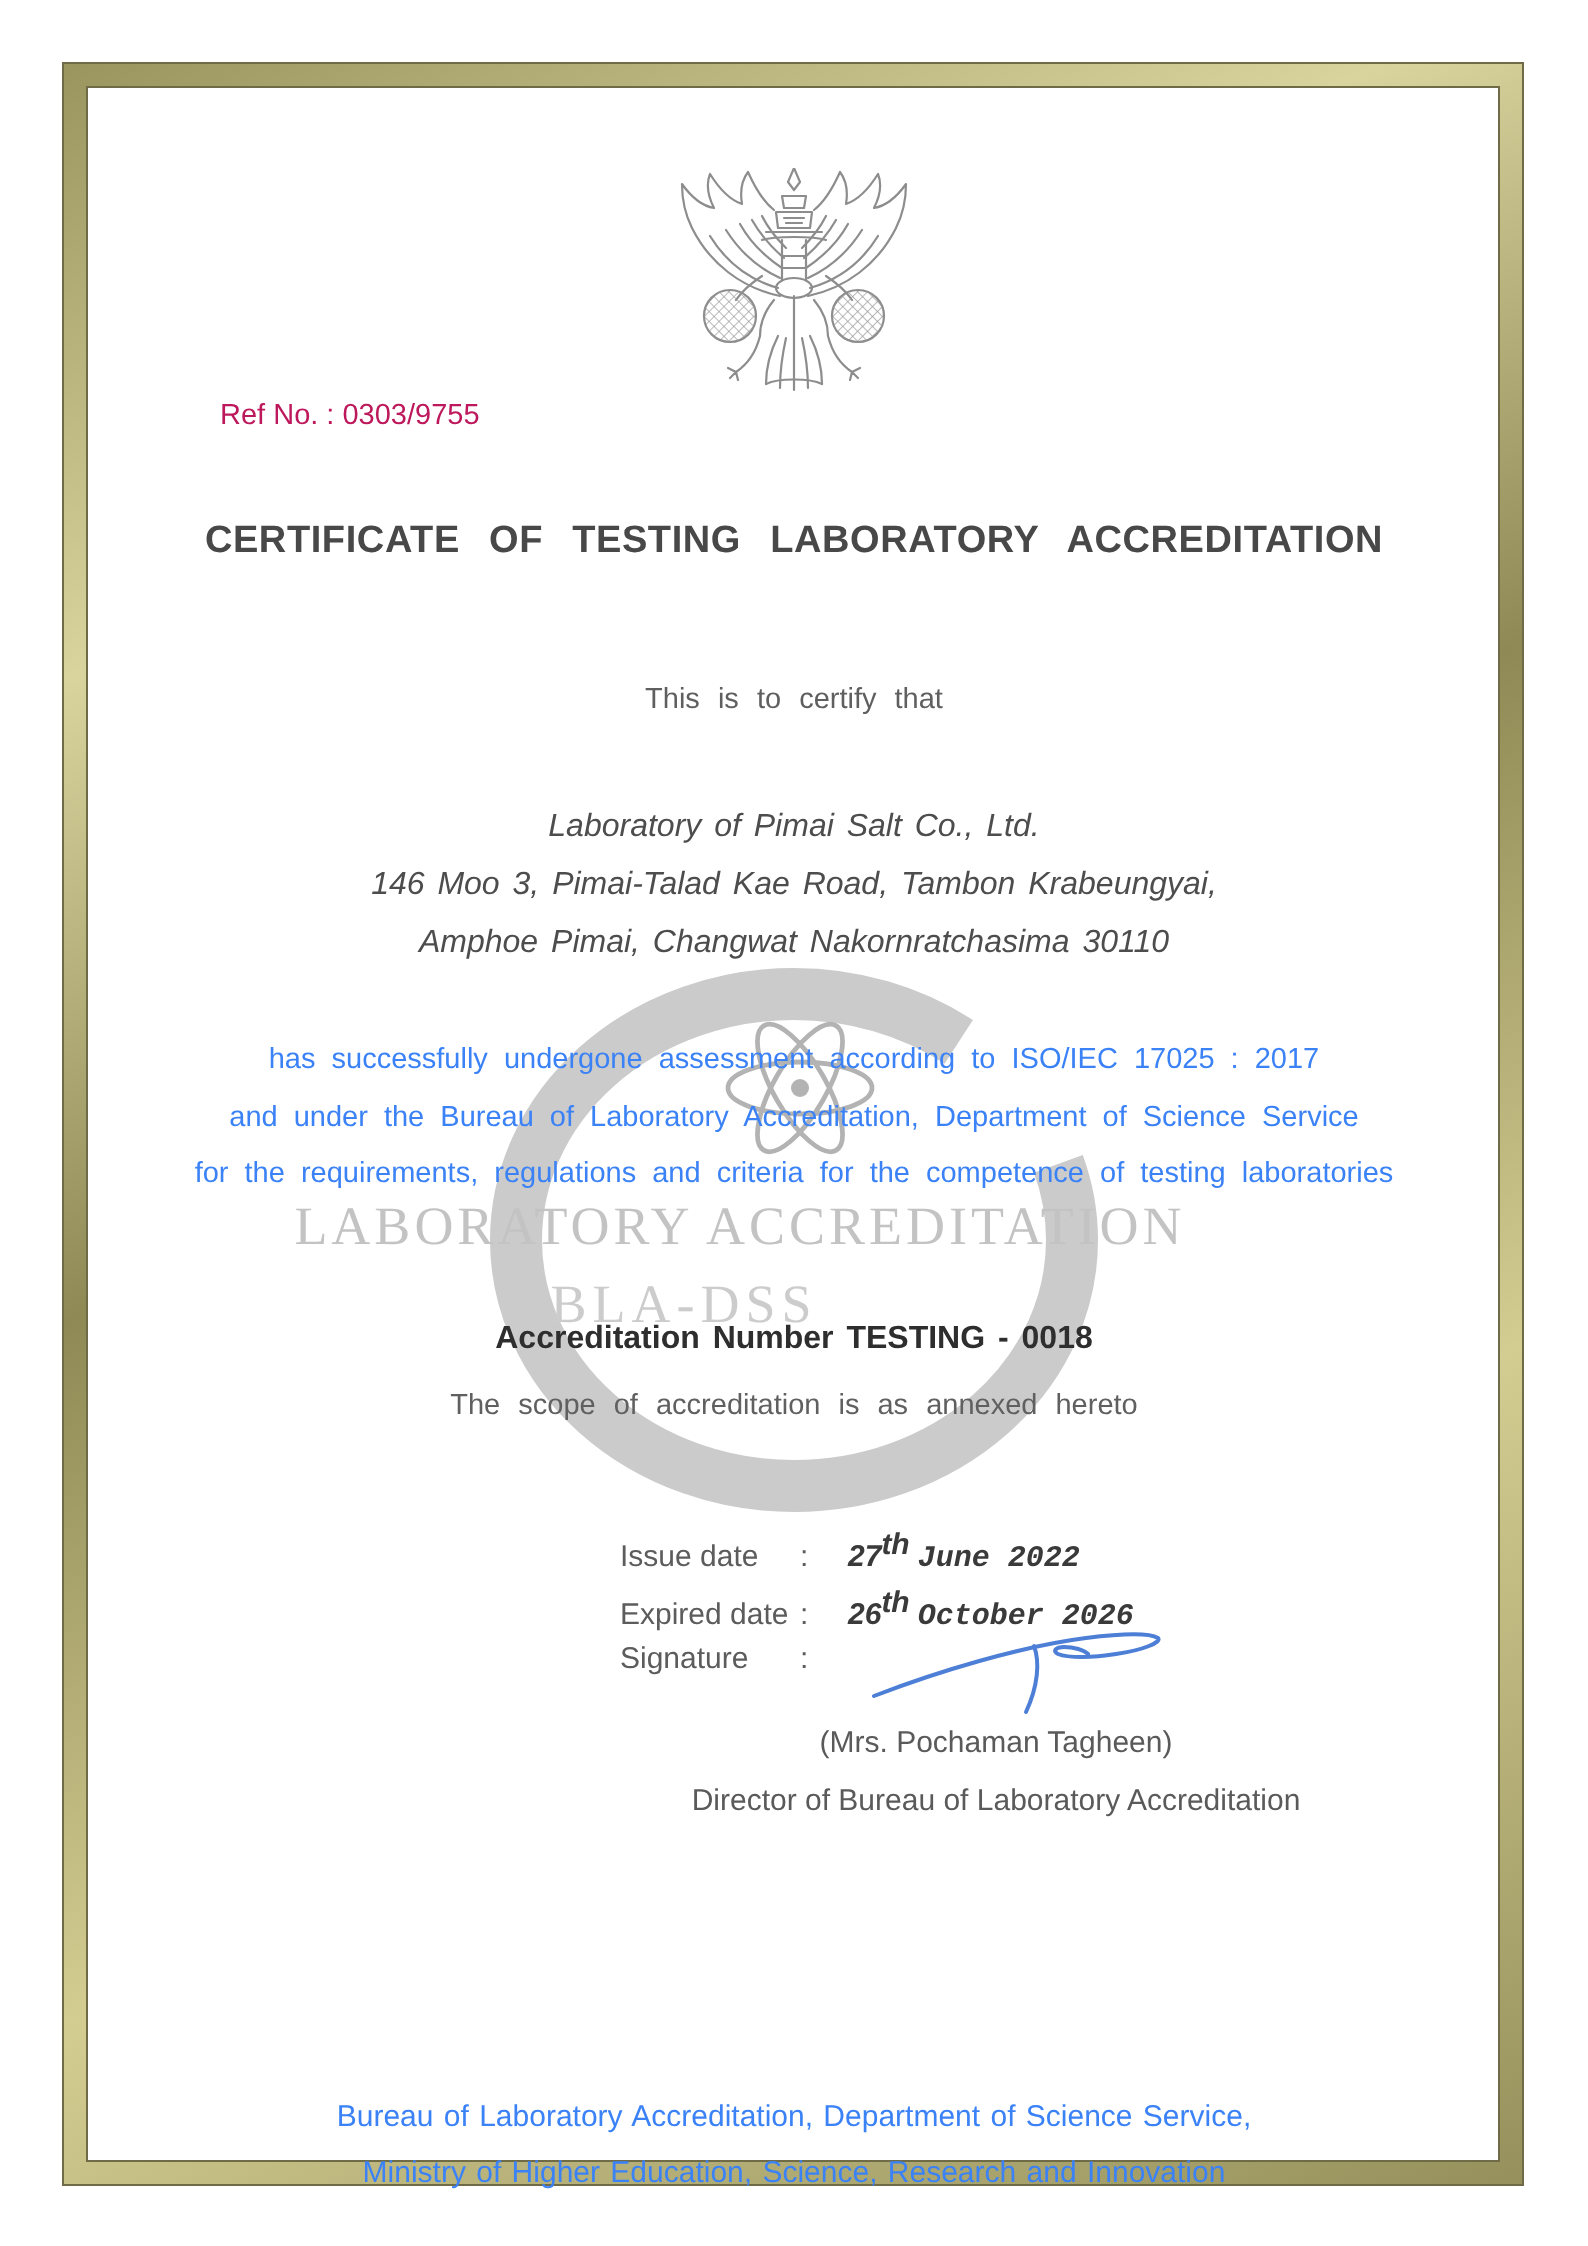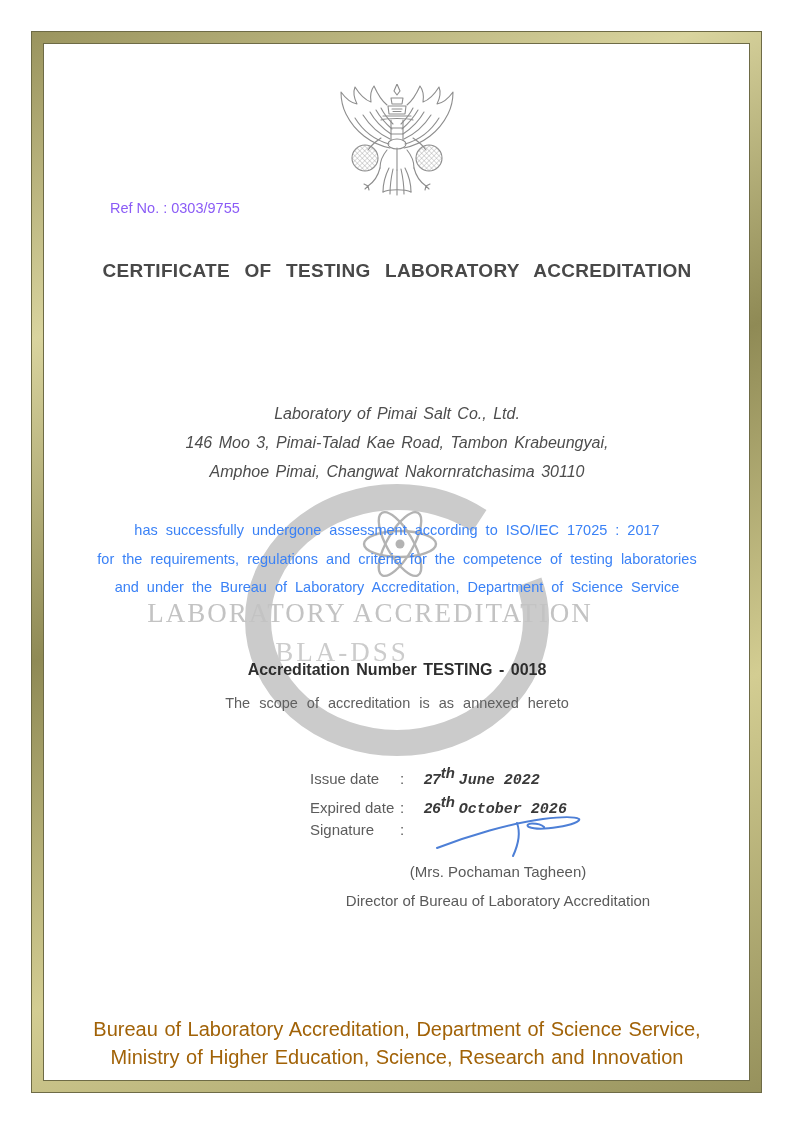--- a/index.html
+++ b/index.html
@@ -15,38 +15,38 @@
   .wm-svg{position:absolute;left:0;top:0;z-index:0;}
   .wm-text1{position:absolute;top:598px;left:0;width:794px;text-align:center;z-index:0;
       transform:translateX(-27px);font-family:"Liberation Serif",serif;font-size:27px;
       letter-spacing:2px;color:#c3c3c3;}
   .wm-text2{position:absolute;top:637px;left:0;width:794px;text-align:center;z-index:0;
       transform:translateX(-55px);font-family:"Liberation Serif",serif;font-size:27px;
       letter-spacing:3px;color:#cccccc;}
   
   .abs{position:absolute;left:0;width:794px;text-align:center;z-index:2;}
   .emblem{position:absolute;left:327px;top:84px;z-index:2;}
-  .refno{position:absolute;left:110px;top:200px;font-size:14.5px;color:#8b5cf6;z-index:2;}
+  .refno{position:absolute;left:110px;top:200px;font-size:14.5px;color:#be185d;z-index:2;}
   .title{top:260px;font-size:19px;font-weight:700;color:#484848;word-spacing:9px;letter-spacing:.3px;}
   .certify{top:342px;font-size:14.5px;word-spacing:5px;color:#5f5f5f;}
   .recipient{top:399px;font-size:16px;font-style:italic;color:#4d4d4d;line-height:29px;word-spacing:2px;}
   .bodytext{top:516px;font-size:14.5px;color:#3b82f6;line-height:28.5px;word-spacing:4px;}
   .accno{top:617px;font-size:16px;font-weight:700;color:#2e2e2e;word-spacing:2px;margin-top:44px;}
   .scope{top:695px;font-size:14.5px;color:#606060;word-spacing:5px;}
   .dates{position:absolute;left:310px;top:764px;z-index:2;font-size:15px;}
   .drow{display:flex;align-items:baseline;height:28.5px;}
   .dlabel{width:90px;color:#5c5c5c;}
   .dcolon{width:24px;color:#5c5c5c;}
   .dval{font-style:italic;font-weight:700;color:#3a3a3a;}
   .dval sup{font-size:15px;font-weight:700;}
   .dval .rest{margin-left:4px;font-family:Liberation Mono, monospace;}
   .sig-svg{position:absolute;left:433px;top:810px;z-index:3;}
   .signatory{top:857px;left:200px;width:596px;line-height:29px;font-size:15px;color:#5a5a5a;}
   .signatory .sname{font-size:15px;}
-  .footer{top:1016px;font-size:20px;color:#a16207;line-height:27.5px;word-spacing:1px;}
+  .footer{top:1045px;font-size:15px;color:#3b82f6;line-height:27.5px;word-spacing:1px;}
 </style>
 </head>
 <body>
 
 <div class="page">
 
   <div class="frame">
     <div class="frame-inner"></div>
   </div>
 
@@ -114,31 +114,32 @@
       <circle cx="38" cy="74" r="13" fill="url(#ph1)"></circle>
       <circle cx="38" cy="74" r="13" fill="url(#ph2)" stroke="none"></circle>
       <circle cx="102" cy="74" r="13" fill="url(#ph1)"></circle>
       <circle cx="102" cy="74" r="13" fill="url(#ph2)" stroke="none"></circle>
     </g>
   </svg>
 
   <div class="refno">Ref No. : 0303/9755</div>
 
   <div class="abs title">CERTIFICATE OF TESTING LABORATORY ACCREDITATION</div>
+  <div class="abs certify">This is to certify that</div>
 
   <div class="abs recipient">
     <div>Laboratory of Pimai Salt Co., Ltd.</div>
     <div>146 Moo 3, Pimai-Talad Kae Road, Tambon Krabeungyai,</div>
     <div>Amphoe Pimai, Changwat Nakornratchasima 30110</div>
   </div>
 
   <div class="abs bodytext">
     <div>has successfully undergone assessment according to ISO/IEC 17025 : 2017</div>
+    <div>and under the Bureau of Laboratory Accreditation, Department of Science Service</div>
     <div>for the requirements, regulations and criteria for the competence of testing laboratories</div>
-    <div>and under the Bureau of Laboratory Accreditation, Department of Science Service</div>
   </div>
 
   <div class="abs accno">Accreditation Number TESTING - 0018</div>
   <div class="abs scope">The scope of accreditation is as annexed hereto</div>
 
   <div class="dates">
     <div class="drow">
       <span class="dlabel">Issue date</span>
       <span class="dcolon">:</span>
       <span class="dval"><span>27</span><sup>th</sup><span class="rest">June 2022</span></span>

